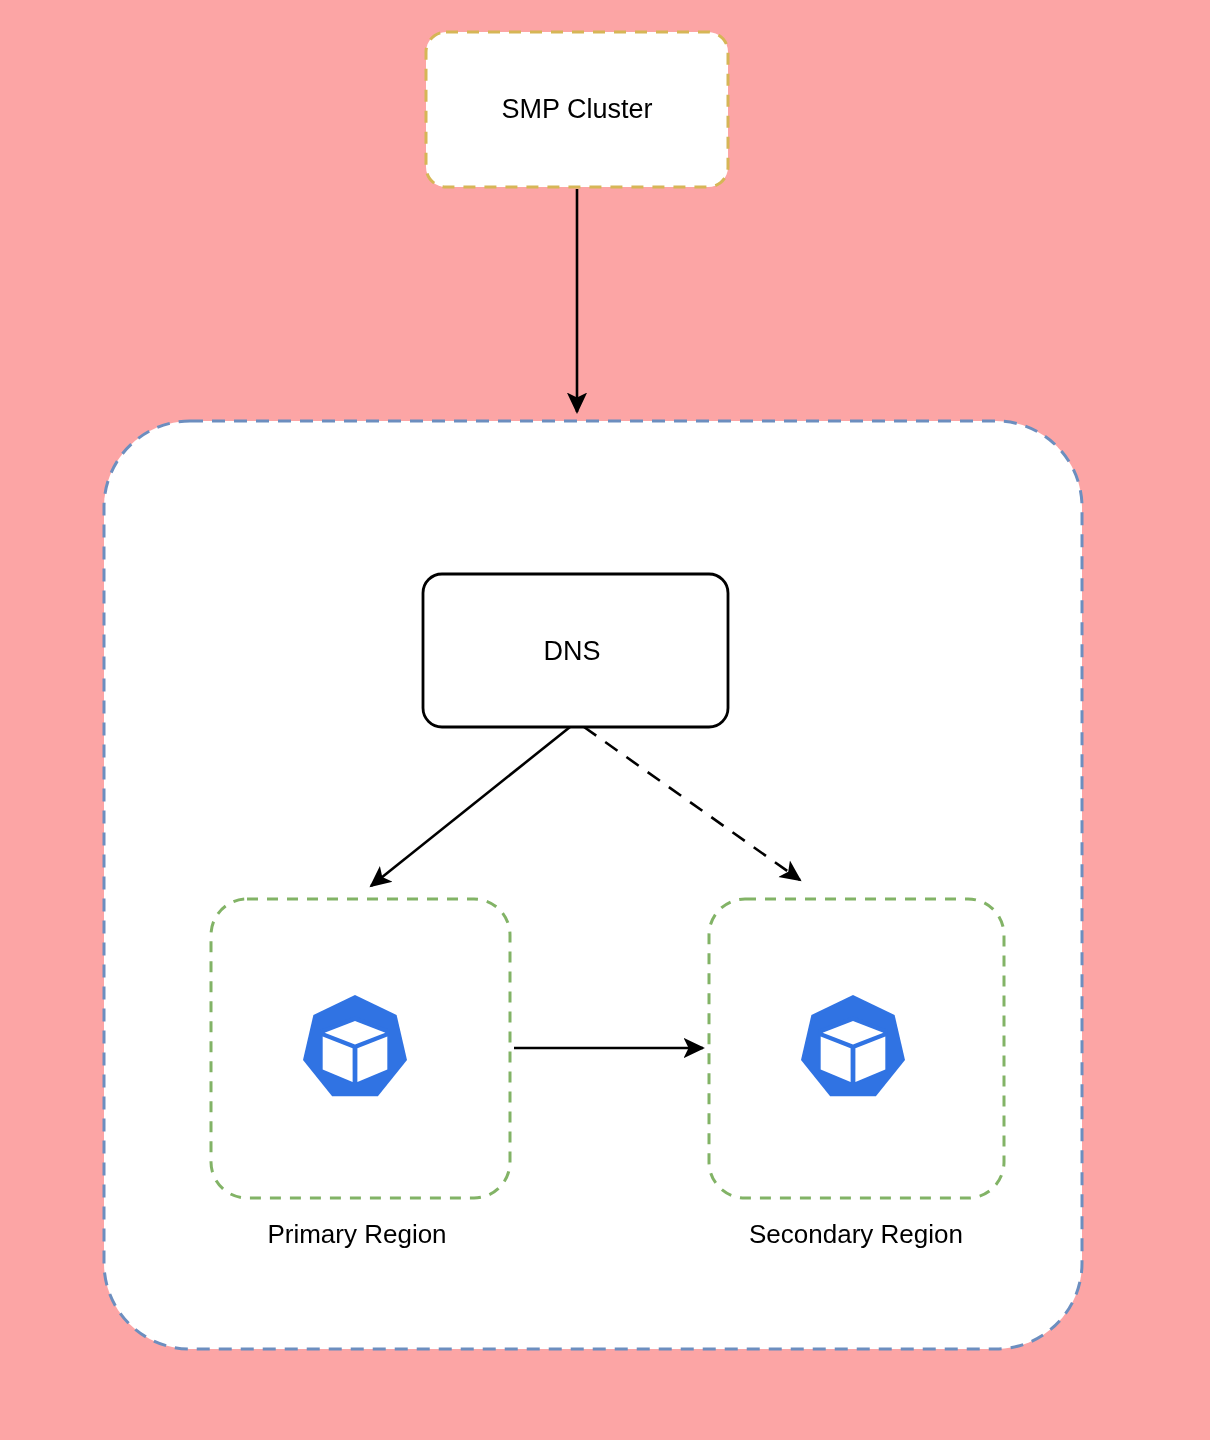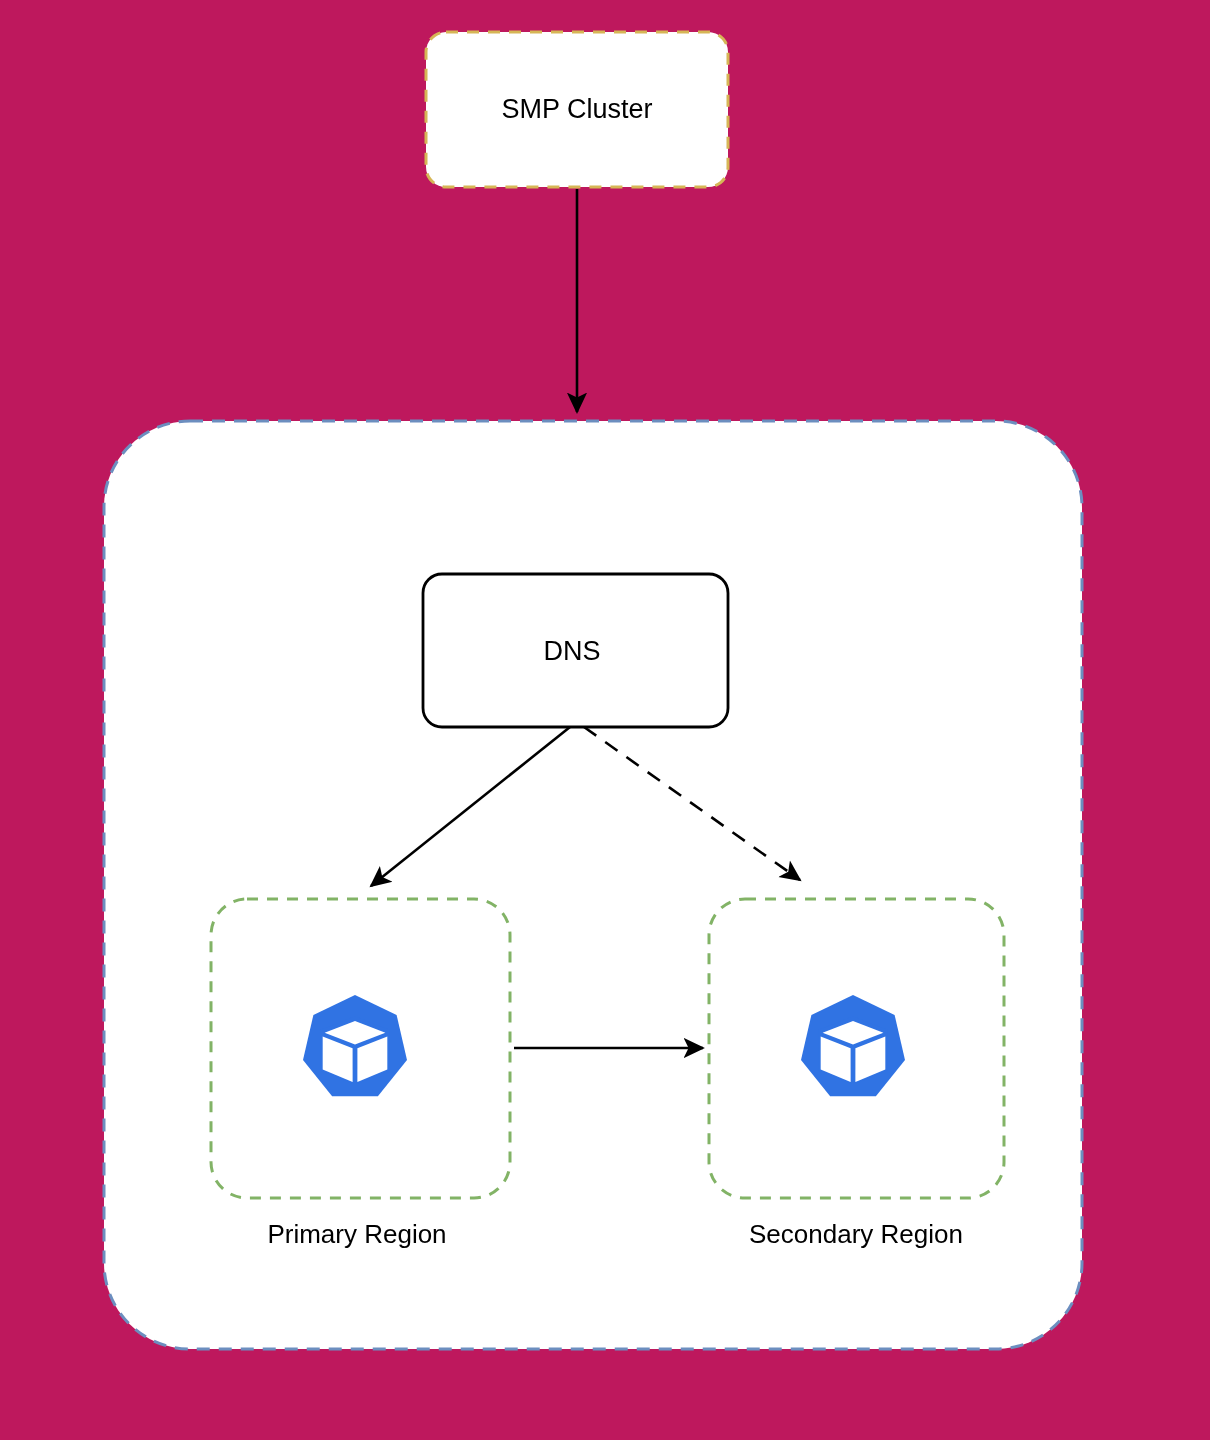--- a/index.html
+++ b/index.html
@@ -10,21 +10,21 @@
   body {
     width: 1210px;
     height: 1440px;
     font-family: "Liberation Sans", sans-serif;
     overflow: hidden;
   }
   #diagram-root {
     position: relative;
     width: 1210px;
     height: 1440px;
-    background: #be185d;
+    background: #fca5a5;
   }
   svg.canvas {
     position: absolute;
     top: 0;
     left: 0;
     width: 1210px;
     height: 1440px;
     display: block;
   }
   .node-label {

